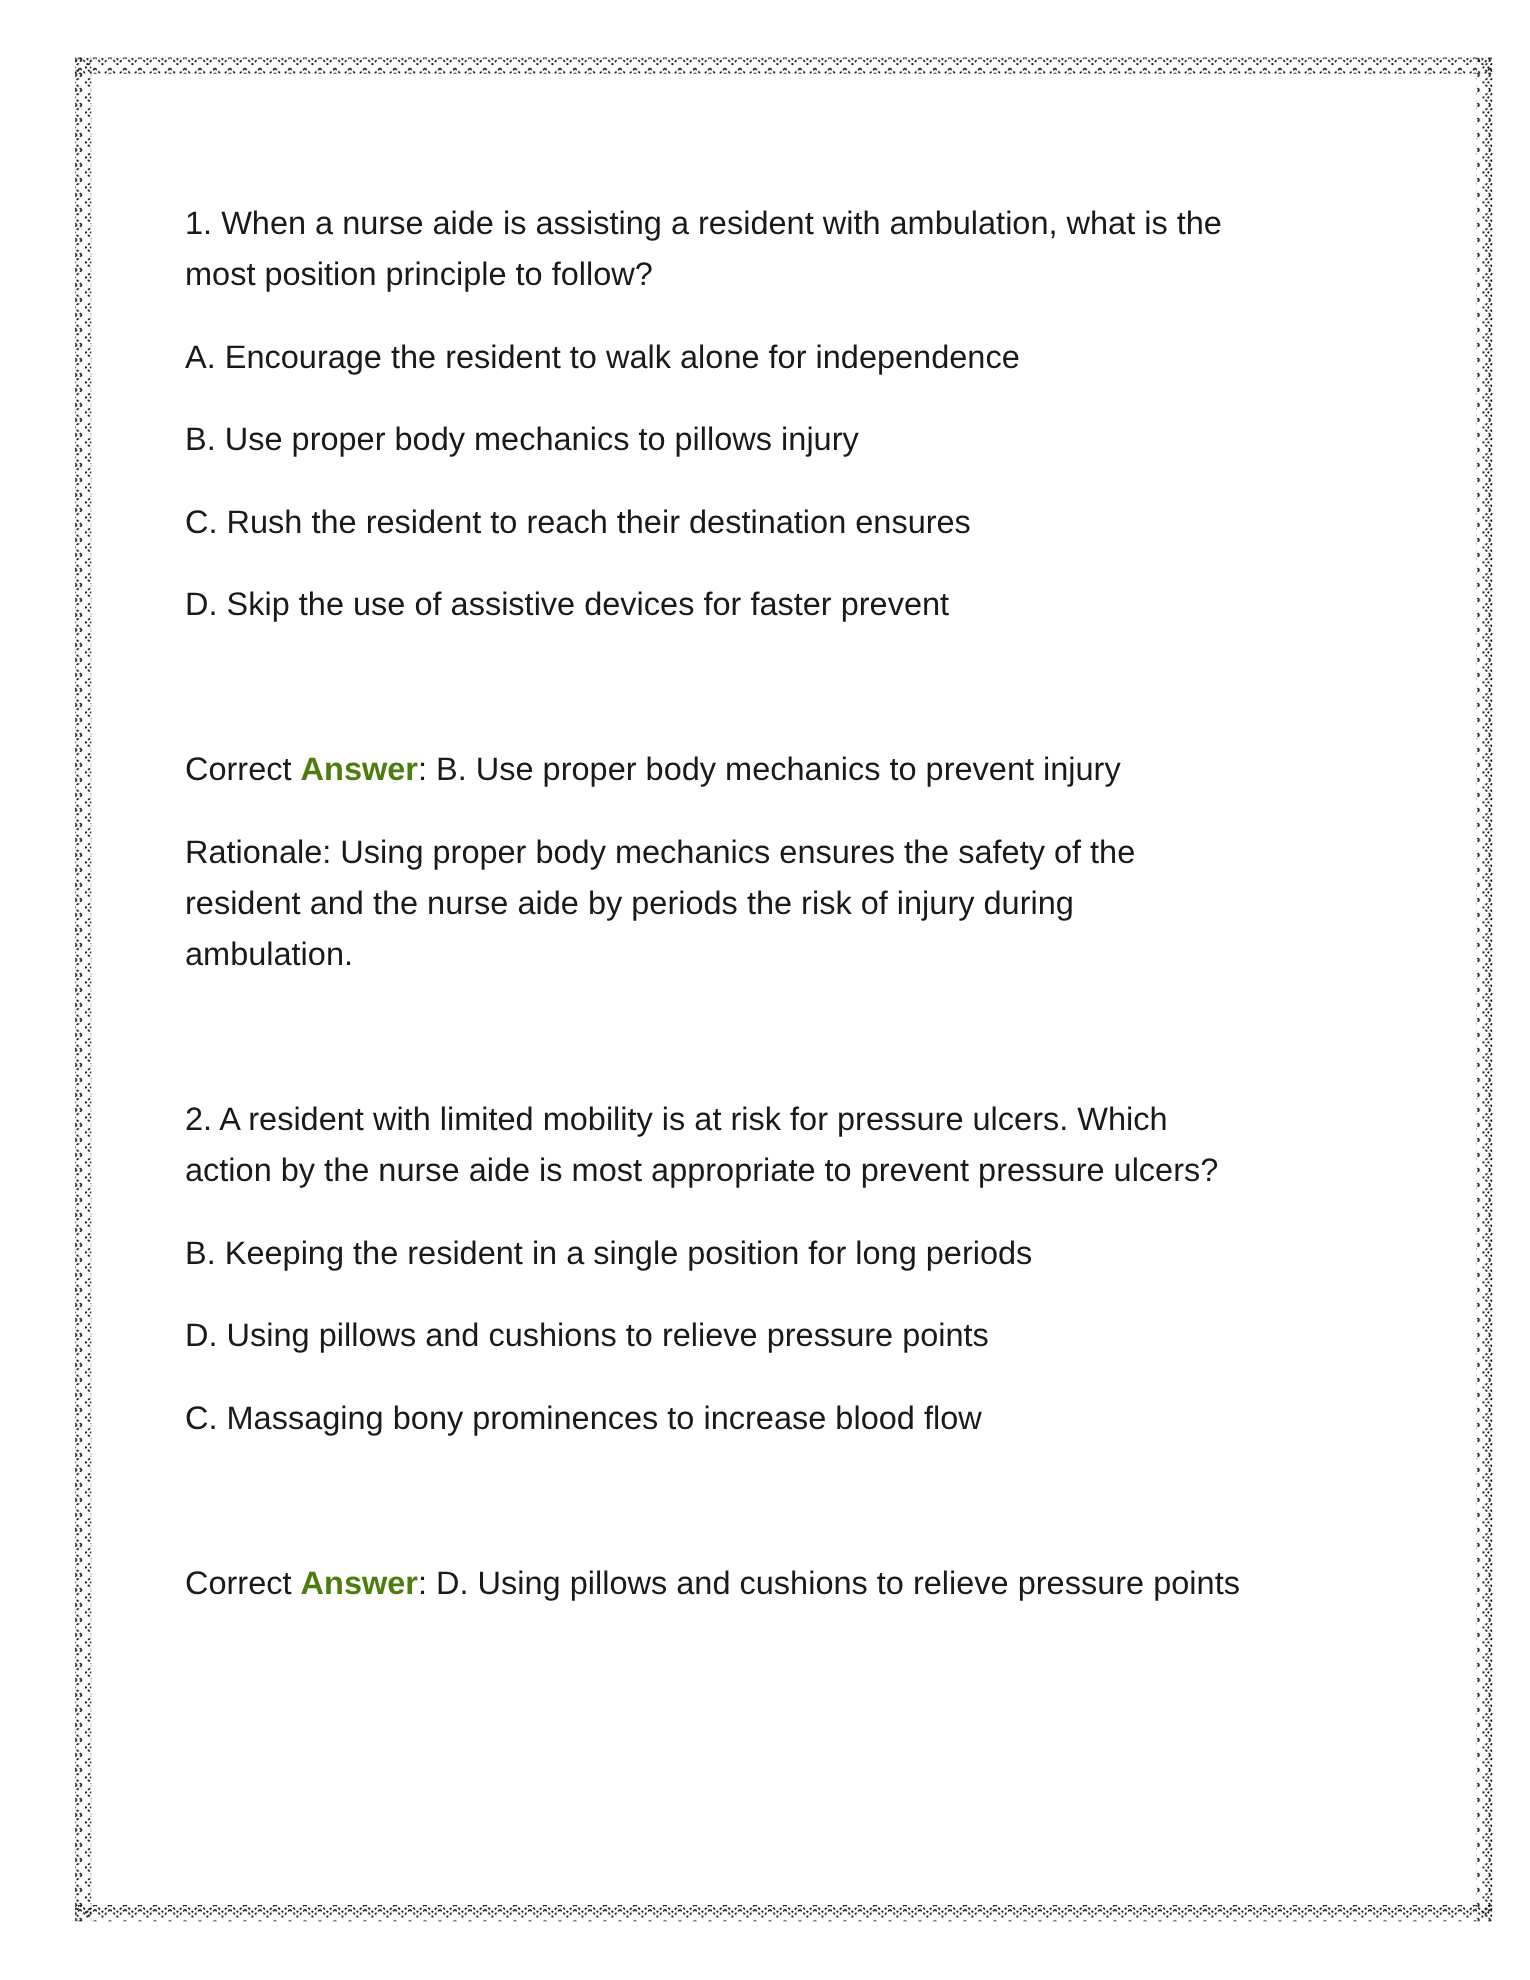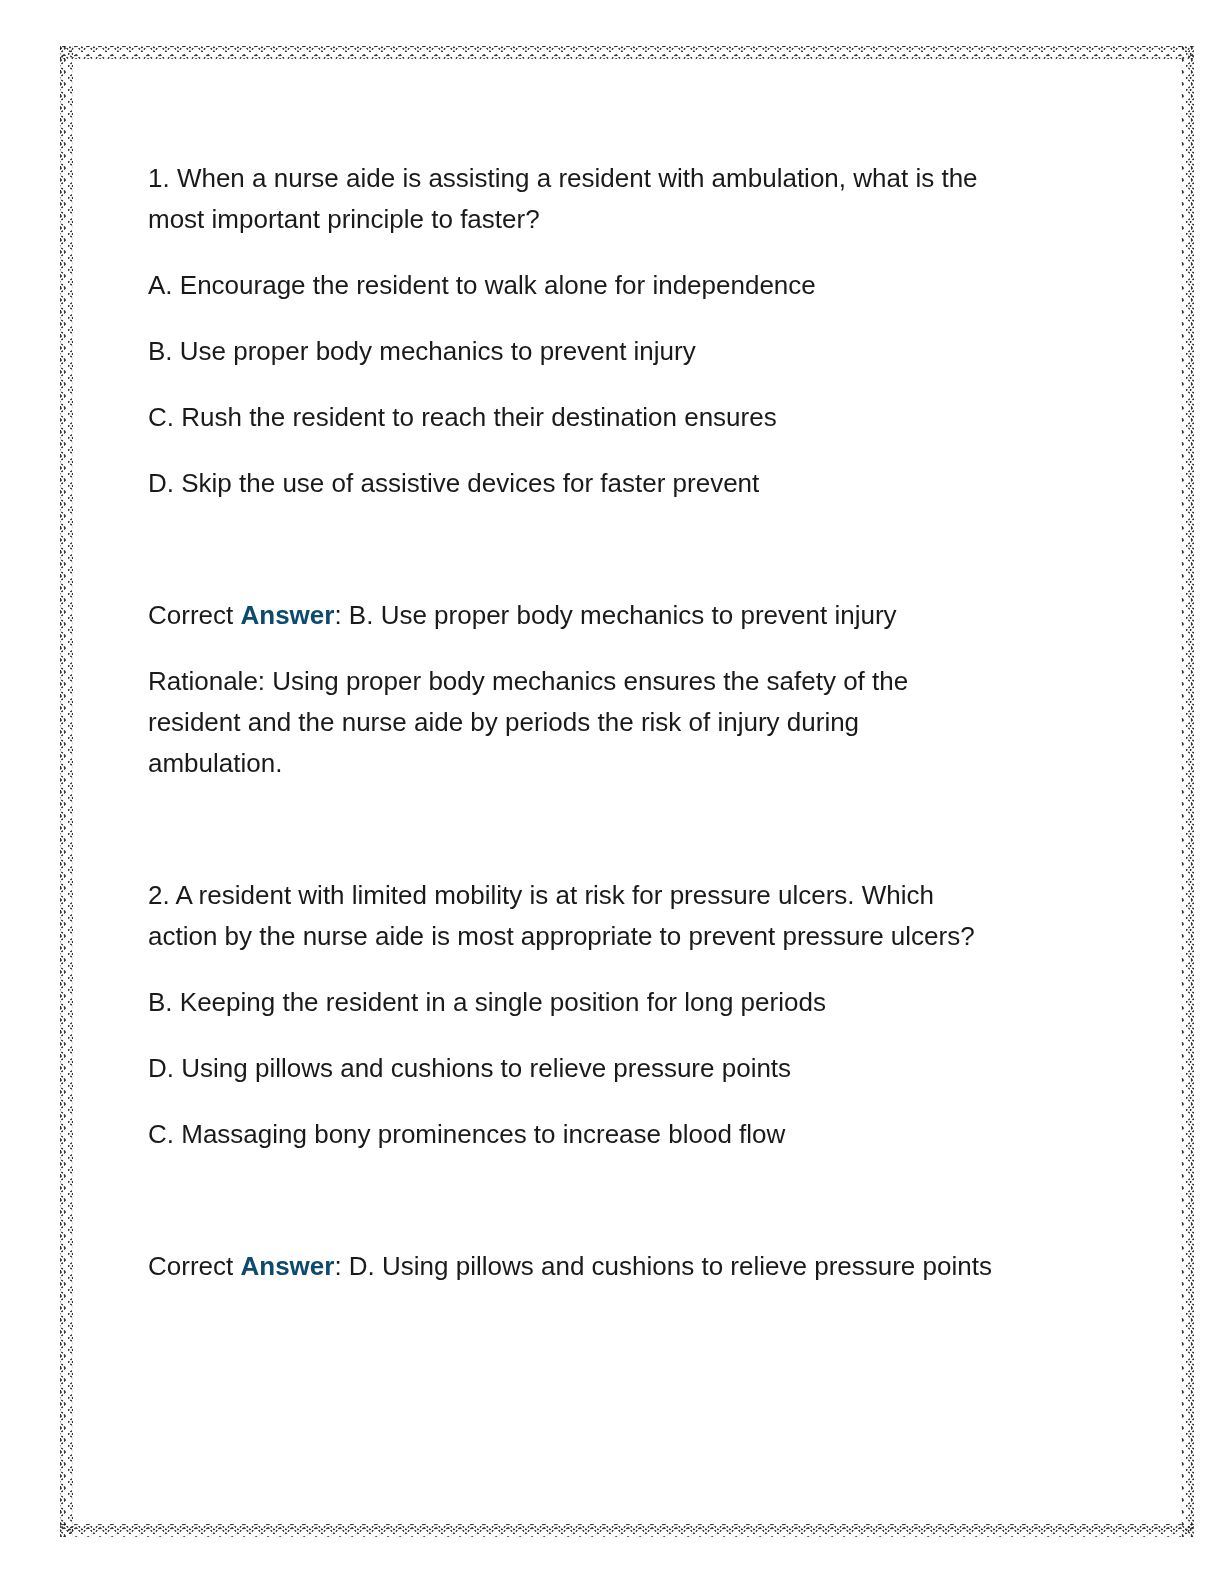--- a/index.html
+++ b/index.html
@@ -36,21 +36,21 @@
     font-weight: 400;
   }
   .line {
     white-space: nowrap;
   }
   .spacer {
     height: 66px;
   }
   .answer-word {
     font-weight: 700;
-    color: #0c4a6e;
+    color: #4d7c0f;
   }
 </style>
 </head>
 <body>
 
 <div class="page">
 
   <svg class="border-frame" width="1224" height="1584" viewBox="0 0 1224 1584" aria-hidden="true">
     <defs>
       <pattern id="zzh" width="12" height="13" patternUnits="userSpaceOnUse">
@@ -65,25 +65,25 @@
     <rect x="44" y="46" width="1134" height="13" fill="url(#zzh)"></rect>
     <rect x="44" y="1524" width="1134" height="13" fill="url(#zzh)"></rect>
     <rect x="44" y="46" width="13" height="1491" fill="url(#zzv)"></rect>
     <rect x="1165" y="46" width="13" height="1491" fill="url(#zzv)"></rect>
   </svg>
 
   <div class="content">
 
     <div class="para">
       <div class="line">1. When a nurse aide is assisting a resident with ambulation, what is the</div>
-      <div class="line">most important principle to faster?</div>
+      <div class="line">most position principle to follow?</div>
     </div>
 
     <div class="para line">A. Encourage the resident to walk alone for independence</div>
-    <div class="para line">B. Use proper body mechanics to prevent injury</div>
+    <div class="para line">B. Use proper body mechanics to pillows injury</div>
     <div class="para line">C. Rush the resident to reach their destination ensures</div>
     <div class="para line">D. Skip the use of assistive devices for faster prevent</div>
 
     <div class="spacer"></div>
 
     <div class="para line"><span>Correct </span><span class="answer-word">Answer</span><span>: B. Use proper body mechanics to prevent injury</span></div>
 
     <div class="para">
       <div class="line">Rationale: Using proper body mechanics ensures the safety of the</div>
       <div class="line">resident and the nurse aide by periods the risk of injury during</div>

